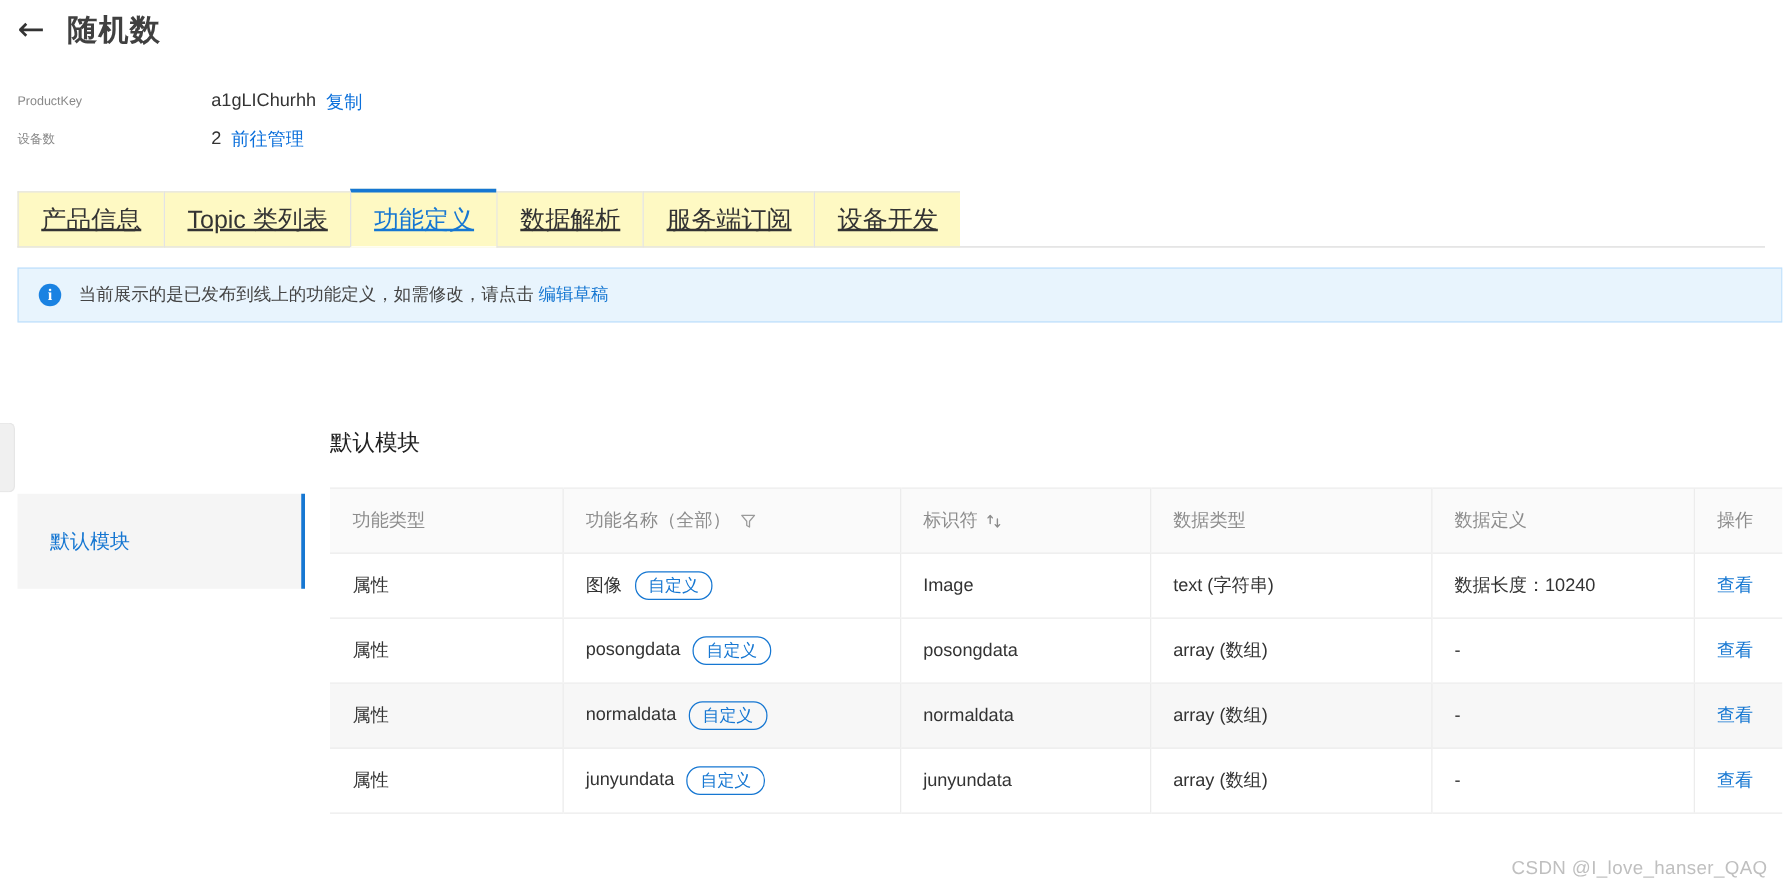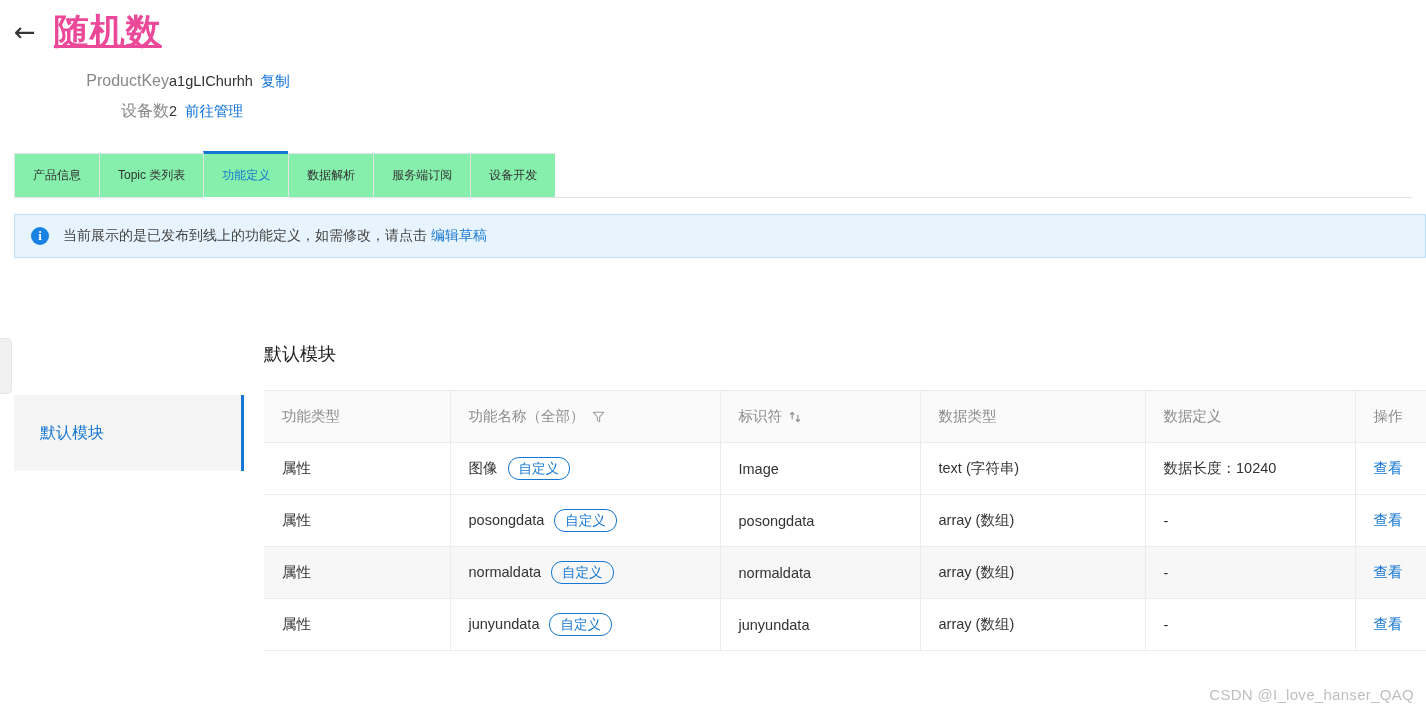--- a/index.html
+++ b/index.html
@@ -14,44 +14,44 @@
 
   
   .title-row {
     position: absolute; left: 14px; top: 8px;
     display: flex; align-items: center; gap: 18px;
   }
   .back-arrow {
     font-size: 26px; line-height: 1; color: #333; cursor: pointer;
     font-family: "DejaVu Sans", sans-serif; font-weight: 400;
   }
-  .page-title { font-size: 35px; font-weight: bold; color: #ec4899; letter-spacing: 1px; text-decoration: underline; }
+  .page-title { font-size: 24px; font-weight: bold; color: #404040; letter-spacing: 1px; }
 
   .meta { position: absolute; left: 14px; top: 66px; width: 1400px; }
   .meta-row { display: flex; align-items: center; height: 30px; }
-  .meta-label { width: 155px; color: #888888; font-size: 16px; text-align: right; }
+  .meta-label { width: 155px; color: #888888; font-size: 10px; }
   .meta-value { color: #333333; font-size: 14.5px; }
   .meta-link { color: #0a6fdb; font-size: 14.5px; cursor: pointer; margin-left: 8px; }
   .meta-col2 { position: absolute; left: 810px; top: 0px; display: flex; align-items: center; height: 30px; }
   .meta-col2 .meta-label { width: 165px; }
   .secret-mask { color: #555; letter-spacing: 1px; font-size: 14.5px; font-family: "Liberation Sans", sans-serif; }
 
   
   .tabs {
     position: absolute; left: 14px; top: 150px;
     display: flex; align-items: flex-end;
     border-bottom: 1px solid #e3e3e3;
     width: 1398px; height: 48px;
   }
   .tab {
     height: 45px; padding: 0 18px;
     display: flex; align-items: center; justify-content: center;
-    font-size: 12px; color: #333333; cursor: pointer;
-    border: 1px solid #e3e3e3; border-right: none; background: #86efac;
-    position: relative; top: 1px;
+    font-size: 20px; color: #333333; cursor: pointer;
+    border: 1px solid #e3e3e3; border-right: none; background: #fef9c3;
+    position: relative; top: 1px; text-decoration: underline;
   }
   .tab:last-of-type { border-right: 1px solid #e3e3e3; }
   .tab.active {
     color: #1677d2; border-top: 3px solid #1677d2;
     border-bottom: 1px solid #ffffff;
     height: 47px; z-index: 3;
   }
   .tabs-filler { flex: 1; border-bottom: 1px solid #e3e3e3; position: relative; top: 1px; height: 1px;}
 
   

